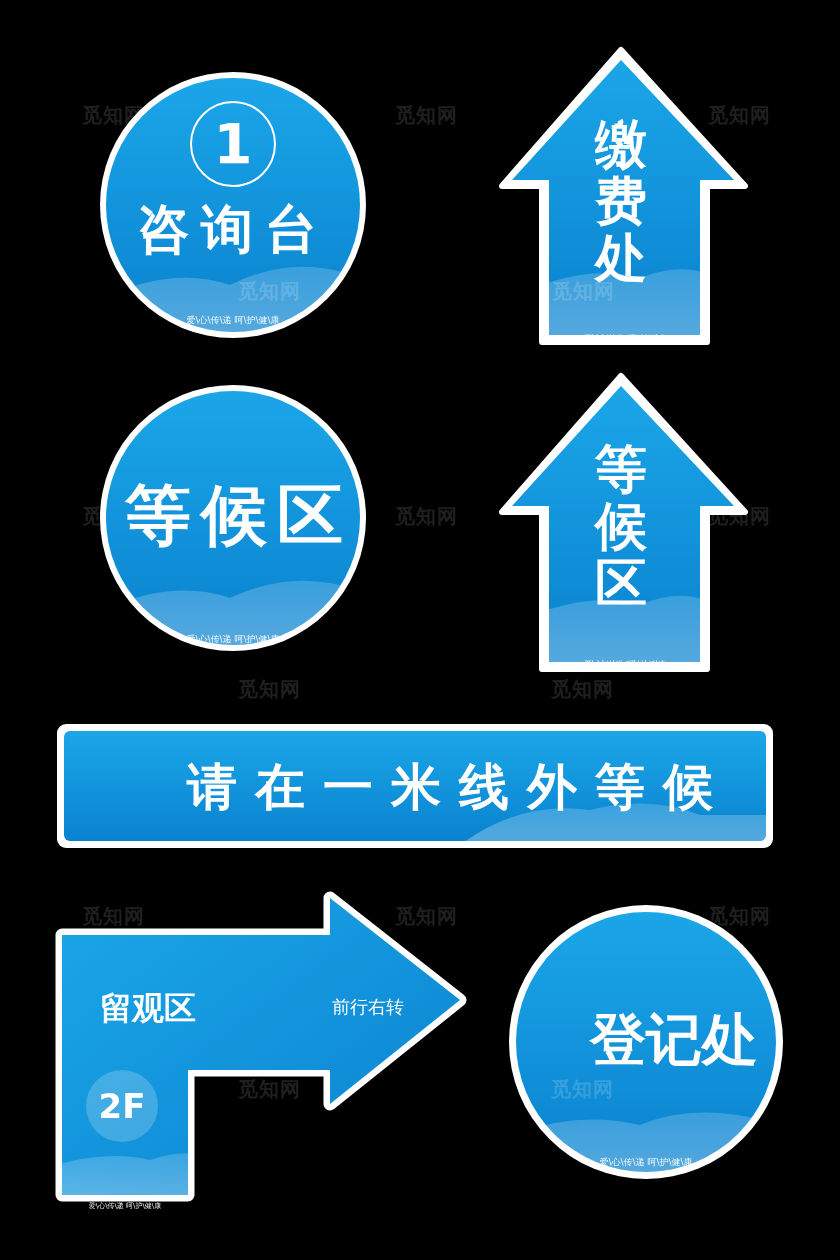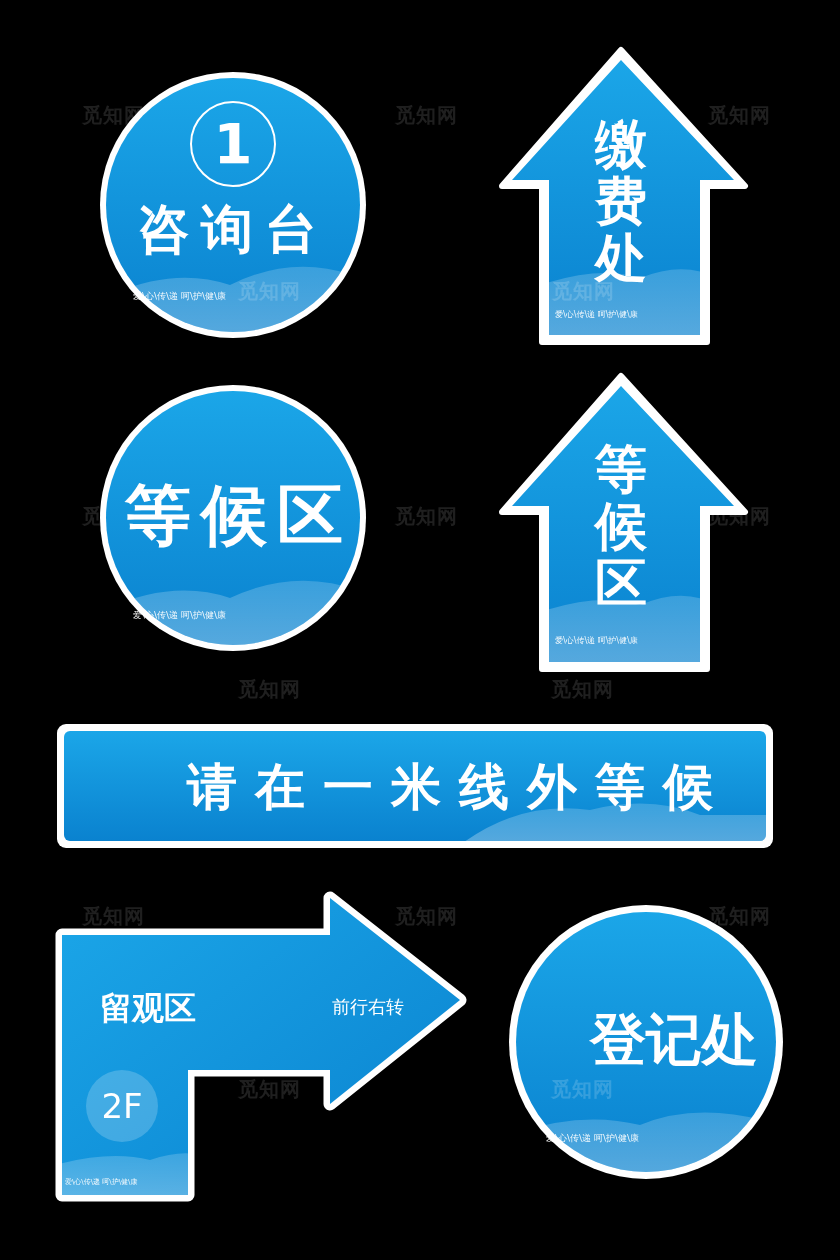--- a/index.html
+++ b/index.html
@@ -4,21 +4,21 @@
   <style>
     html, body { margin: 0; padding: 0; }
     body {
       width: 840px; height: 1260px; background: #000; position: relative; overflow: hidden;
       font-family: "DejaVu Sans", "Liberation Sans", sans-serif;
     }
     .wm { position: absolute; color: #3a3a3a; font-size: 20px; font-weight: bold; letter-spacing: 1px; opacity: 0.55; white-space: nowrap; }
     .wm.onblue { color: #ffffff; opacity: 0.16; }
     svg { position: absolute; left: 0; top: 0; overflow: visible; }
     .txt { position: absolute; color: #fff; font-weight: bold; white-space: nowrap; text-align: center; }
-    .slogan { position: absolute; color: #fff; font-size: 9px; white-space: nowrap; text-align: left; opacity: 0.95; }
+    .slogan { position: absolute; color: #fff; font-size: 9px; white-space: nowrap; text-align: center; opacity: 0.95; margin-top: 24px; }
   </style>
 </head>
 <body>
 
 <div class="wm" style="left:82px;top:102px;">觅知网</div>
 <div class="wm" style="left:395px;top:102px;">觅知网</div>
 <div class="wm" style="left:708px;top:102px;">觅知网</div>
 <div class="wm" style="left:82px;top:503px;">觅知网</div>
 <div class="wm" style="left:395px;top:503px;">觅知网</div>
 <div class="wm" style="left:708px;top:503px;">觅知网</div>
@@ -141,18 +141,18 @@
 
 <div class="txt" style="left:591px;top:440px;width:60px;font-size:52px;line-height:58px;">等</div>
 <div class="txt" style="left:591px;top:497px;width:60px;font-size:52px;line-height:58px;">候</div>
 <div class="txt" style="left:591px;top:554px;width:60px;font-size:52px;line-height:58px;">区</div>
 <div class="slogan" style="left:555px;top:635px;width:140px;font-size:8px;">爱\心\传\递 呵\护\健\康</div>
 
 <div class="txt" style="left:64px;top:755px;width:790px;font-size:50px;letter-spacing:18px;line-height:64px;">请在一米线外等候</div>
 
 <div class="txt" style="left:100px;top:980px;width:160px;font-size:32px;line-height:56px;text-align:left;">留观区</div>
 <div class="txt" style="left:300px;top:995px;width:100px;font-size:18px;font-weight:normal;line-height:24px;text-align:left;margin-left:32px;">前行右转</div>
-<div class="txt" style="left:86px;top:1086px;width:72px;font-size:34px;font-weight:normal;line-height:40px;">2F</div>
+<div class="txt" style="left:86px;top:1086px;width:72px;font-size:34px;font-weight:bold;line-height:40px;">2F</div>
 <div class="slogan" style="left:65px;top:1177px;width:120px;font-size:7px;">爱\心\传\递 呵\护\健\康</div>
 
 <div class="txt" style="left:568px;top:1008px;width:212px;font-size:56px;line-height:64px;">登记处</div>
 <div class="slogan" style="left:546px;top:1132px;width:200px;">爱\心\传\递 呵\护\健\康</div>
 <div class="wm onblue" style="left:551px;top:1076px;">觅知网</div>
 
 </body></html>

